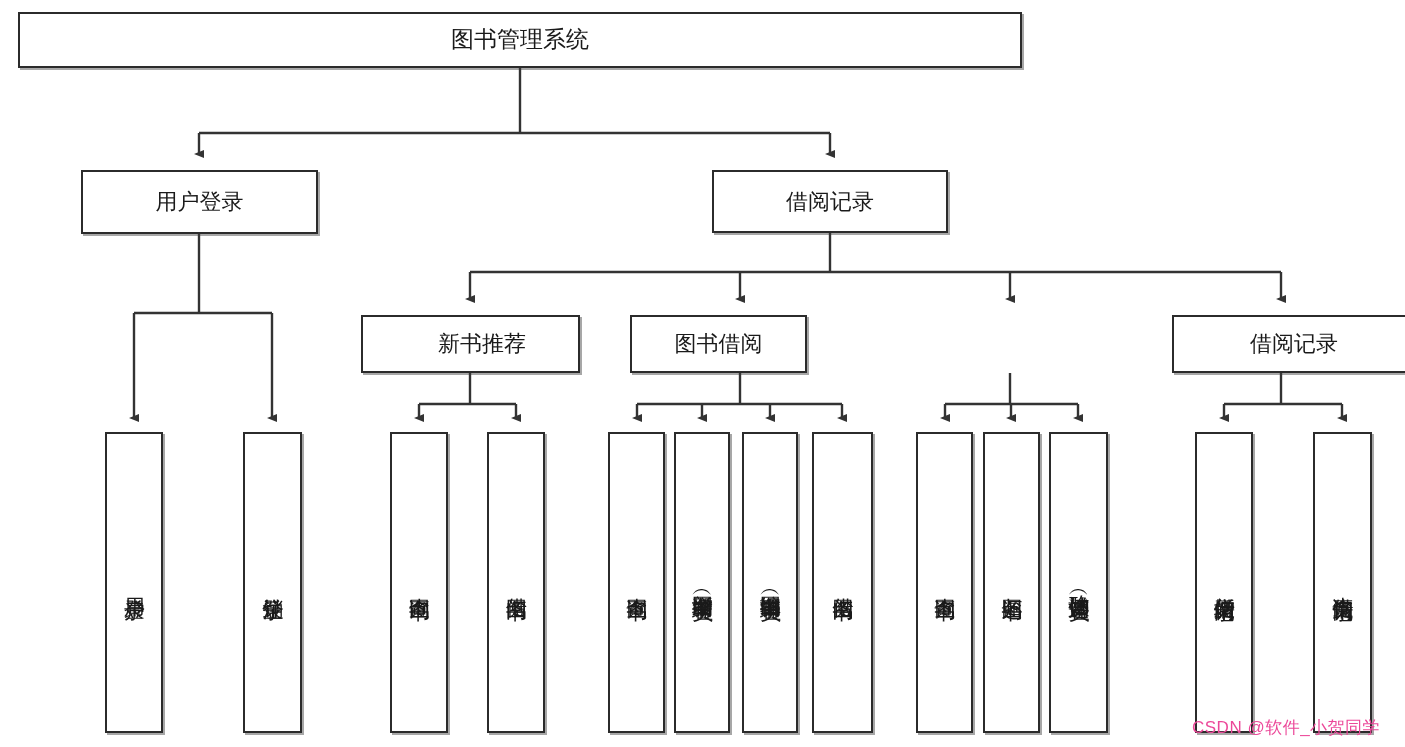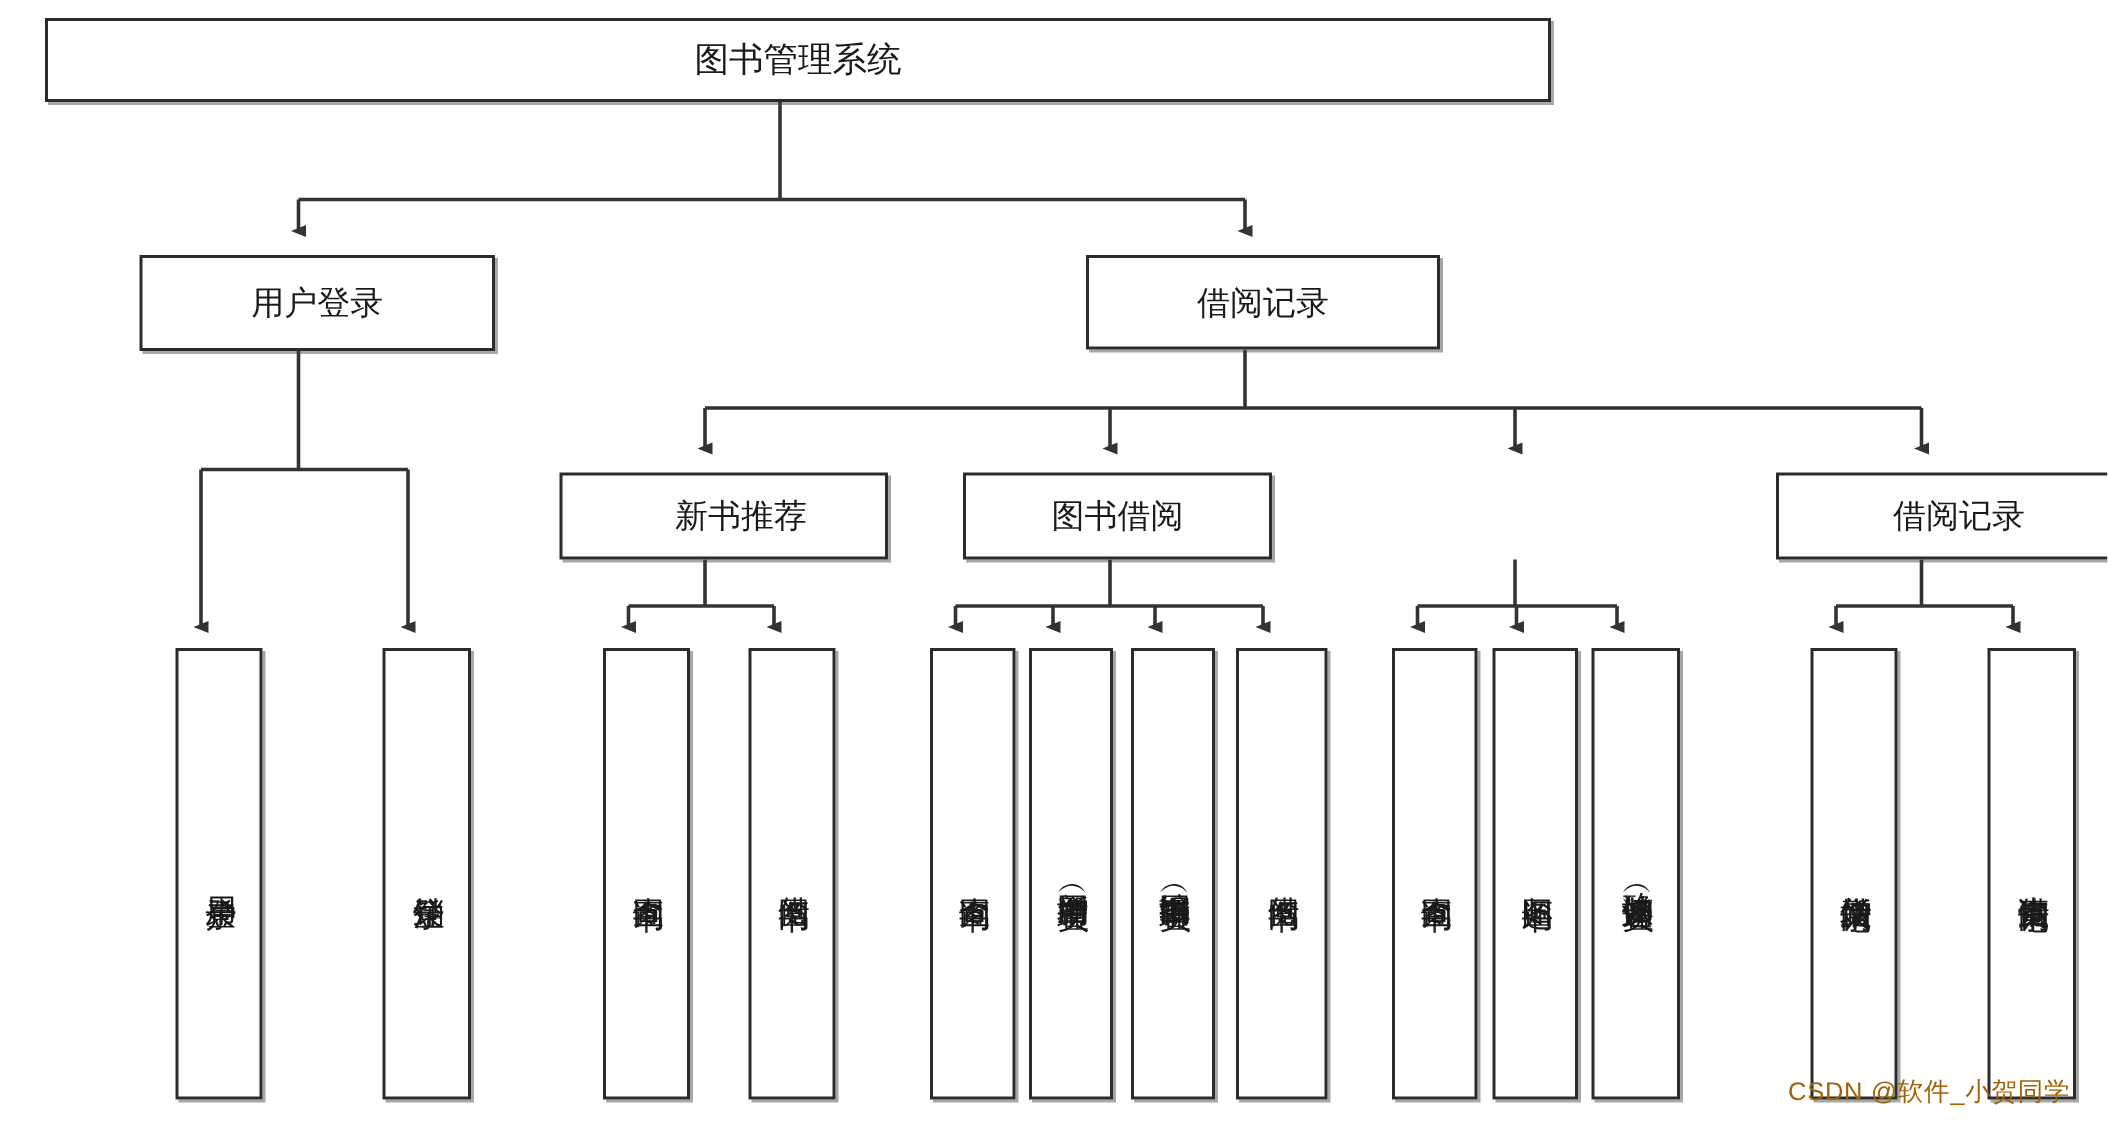--- a/index.html
+++ b/index.html
@@ -26,21 +26,20 @@
   }
   .node {
     position: absolute;
     box-sizing: border-box;
     border: 2px solid #2b2b2b;
     background: #ffffff;
     display: flex;
     align-items: center;
     justify-content: center;
     box-shadow: 2px 2px 0 rgba(60,60,60,0.45);
-    margin-left: 12px;
   }
   .node-label {
     color: #1a1a1a;
     line-height: 1.18;
     text-align: center;
     white-space: pre;
   }
   .node.horizontal .node-label {
     font-size: 22px;
     writing-mode: horizontal-tb;
@@ -49,21 +48,21 @@
     font-size: 21px;
     writing-mode: vertical-rl;
     text-orientation: upright;
     letter-spacing: 1px;
   }
   .node.root .node-label {
     font-size: 23px;
   }
   .watermark {
     position: absolute;
-    color: #a16207;
+    color: #ec4899;
     font-size: 17px;
     letter-spacing: 0.5px;
     white-space: nowrap;
     user-select: none;
   }
 </style>
 </head>
 <body>
 
 <div id="canvas">
@@ -125,21 +124,21 @@
   <div class="node horizontal" style="left:81px; top:170px; width:237px; height:64px;">
     <span class="node-label">用户登录</span>
   </div>
   <div class="node horizontal" style="left:712px; top:170px; width:236px; height:63px;">
     <span class="node-label">借阅记录</span>
   </div>
 
   <div class="node horizontal" style="left:361px; top:315px; width:219px; height:58px;padding-left:23px;">
     <span class="node-label">新书推荐</span>
   </div>
-  <div class="node horizontal" style="left:630px; top:315px; width:206px; height:58px;">
+  <div class="node horizontal" style="left:630px; top:315px; width:177px; height:58px;">
     <span class="node-label">图书借阅</span>
   </div>
   <div class="node horizontal" style="left:1172px; top:315px; width:244px; height:58px;">
     <span class="node-label">借阅记录</span>
   </div>
 
   <div class="node vertical" style="left:105px; top:432px; width:58px; height:301px;">
     <span class="node-label">用户登录</span>
   </div>
   <div class="node vertical" style="left:243px; top:432px; width:59px; height:301px;">

